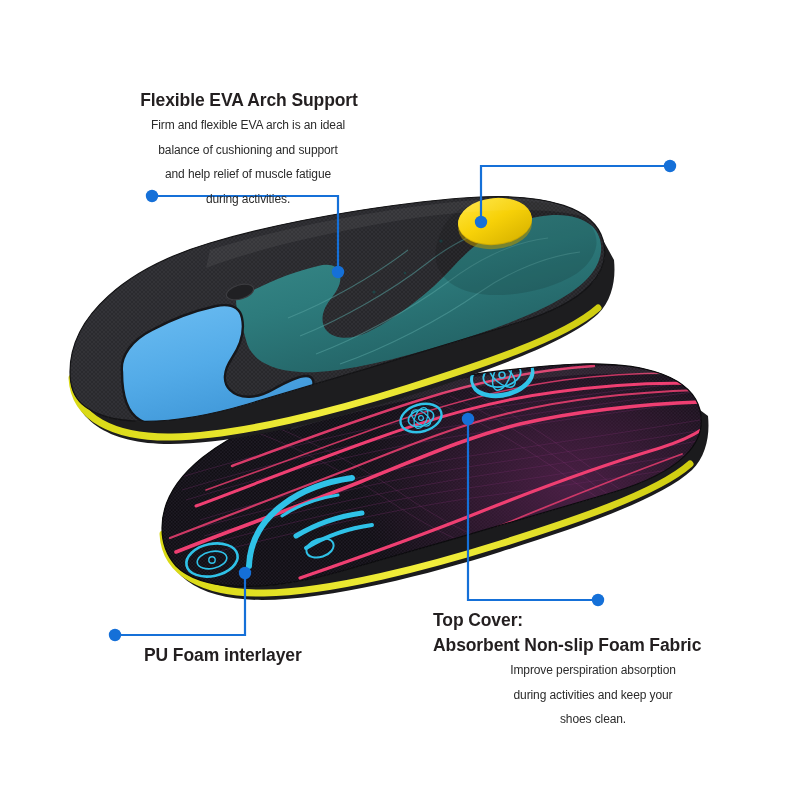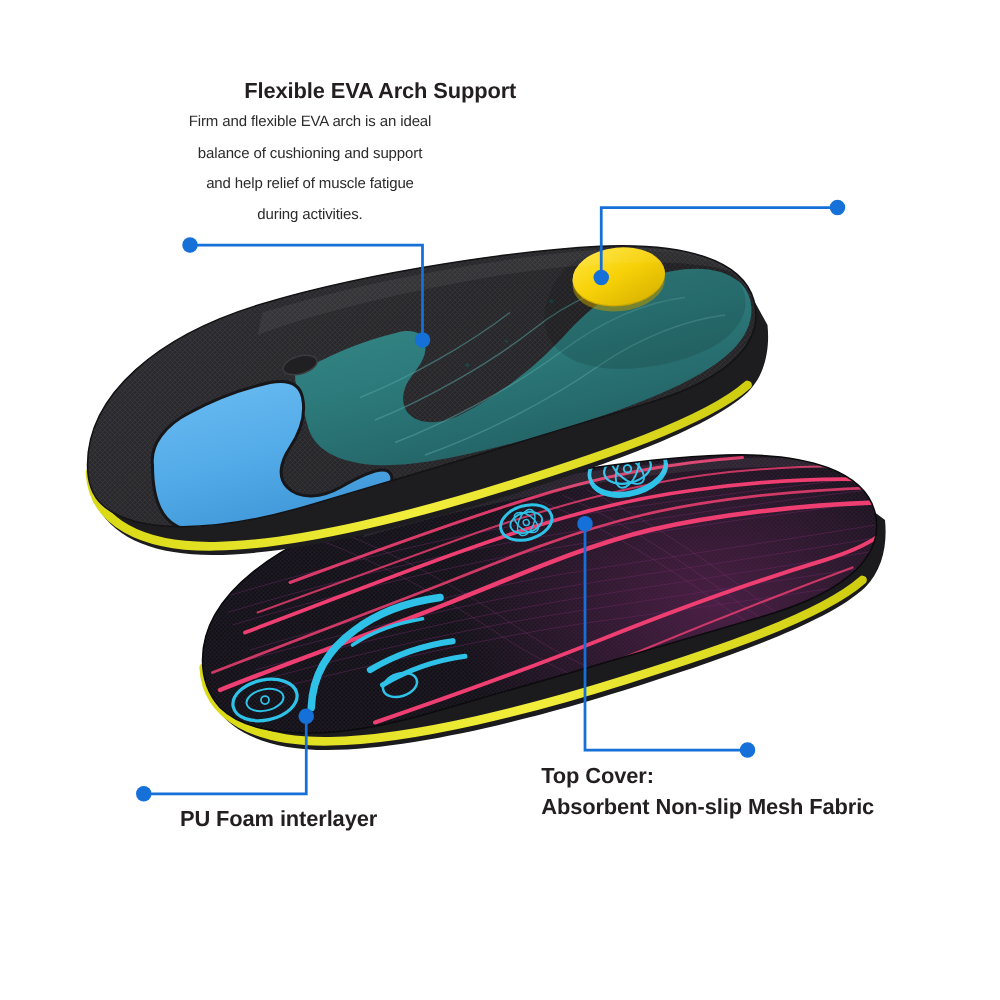--- a/index.html
+++ b/index.html
@@ -18,21 +18,21 @@
     font-size:17.5px;font-weight:bold;line-height:25px;
     color:#231f20;letter-spacing:-0.1px;white-space:pre-line;
   }
   .callout .body{
     font-size:12px;font-weight:400;line-height:24.5px;
     color:#2b2b2b;letter-spacing:-0.1px;white-space:pre-line;
   }
 
   
   #co-arch      {left:83px; top:60px;  width:330px; text-align:center;}
-  #co-arch .ttl {text-align:right;padding-left:2px;}
+  #co-arch .ttl {text-align:center;padding-left:2px;margin-top:28px;}
   #co-shock     {left:466px;top:52px;  width:292px;}
   #co-shock .body{text-align:center;padding-right:30px;}
   #co-pu        {left:108px;top:643px; width:300px; text-align:center;margin-left:36px;}
   #co-pu .ttl   {text-align:left;}
   #co-top       {left:433px;top:608px; width:320px; text-align:center;}
   #co-top .ttl  {text-align:left;}
 
   svg{position:absolute;left:0;top:0;display:block;}
   #art{pointer-events:none;}
 </style>
@@ -358,16 +358,19 @@
 during activities.</div>
   </div>
 
 
   <div class="callout" id="co-pu">
     <div class="ttl">PU Foam interlayer</div>
   </div>
 
   <div class="callout" id="co-top">
     <div class="ttl">Top Cover:
-Absorbent Non-slip Mesh Fabric</div>
+Absorbent Non-slip Foam Fabric</div>
+    <div class="body">Improve perspiration absorption
+during activities and keep your
+ shoes clean.</div>
   </div>
 
 </div>
 
 </body></html>

